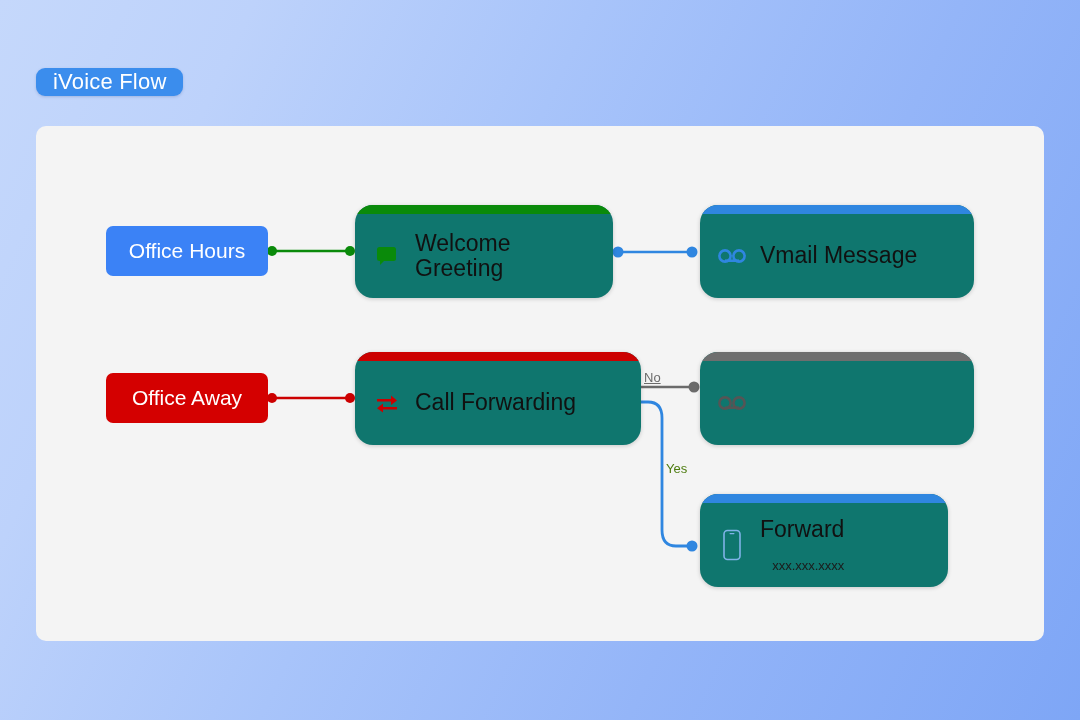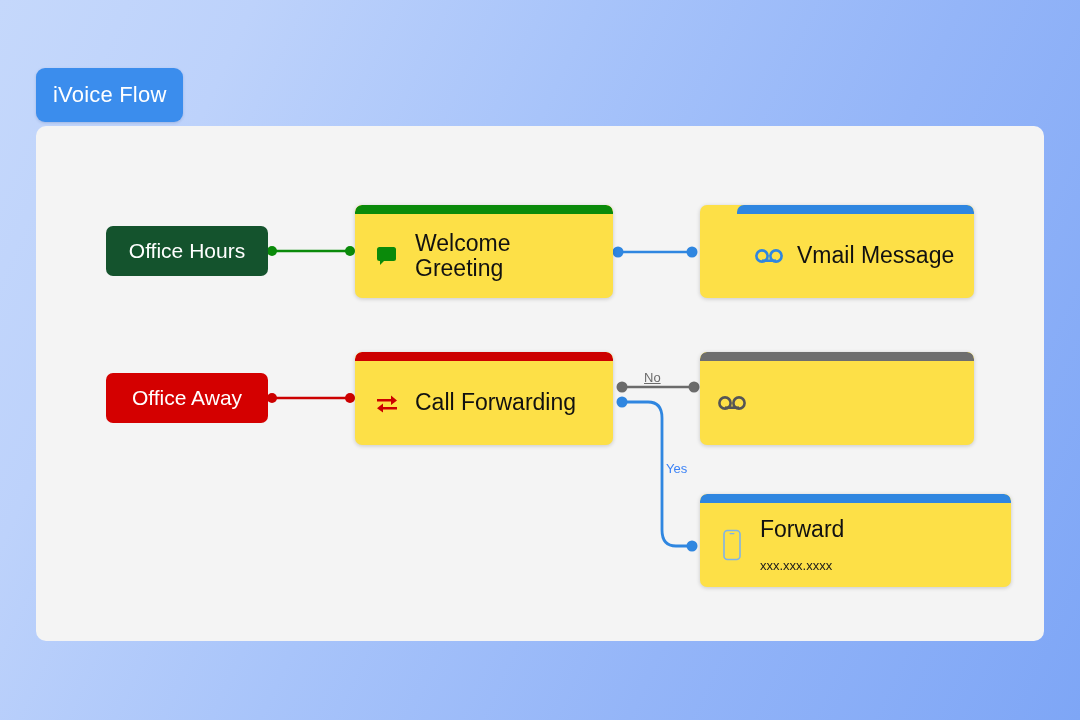--- a/index.html
+++ b/index.html
@@ -20,21 +20,21 @@
   }
 
   
   .title-badge {
     position: absolute;
     left: 36px;
     top: 68px;
     height: 28px;
     display: flex;
     align-items: center;
-    padding: 13px 17px;
+    padding: 0 17px;
     background: #3b8ded;
     border-radius: 9px;
     color: #ffffff;
     font-size: 22px;
     letter-spacing: 0.2px;
     box-shadow: 0 1px 3px rgba(40,70,130,0.22);
   }
 
   
   .canvas {
@@ -63,28 +63,28 @@
     display: flex;
     align-items: center;
     justify-content: center;
     height: 50px;
     border-radius: 7px;
     color: #ffffff;
     font-size: 21px;
     padding: 0 16px;
     box-sizing: border-box;
   }
-  .pill-green { background: #14532d; }
+  .pill-green { background: #3b82f6; }
   .pill-red   { background: #d40000; }
 
   
   .card {
     position: absolute;
-    background: #fde047;
-    border-radius: 7px;
+    background: #0f766e;
+    border-radius: 18px;
     box-shadow: 0 1px 4px rgba(0,0,0,0.18);
     box-sizing: border-box;
     overflow: hidden;
   }
   .card-bar {
     height: 9px;
     width: 100%;
     border-radius: 7px 7px 0 0;
   }
   .card-body {
@@ -113,21 +113,21 @@
     margin-top: 16px;
   }
 
   
   .edge-label {
     position: absolute;
     font-size: 13px;
     white-space: nowrap;
   }
   .lbl-no  { color: #6b6b6b; text-decoration: underline; }
-  .lbl-yes { color: #3b82f6; }
+  .lbl-yes { color: #4d7c0f; }
 </style>
 </head>
 <body>
 
 <div class="stage">
 
   <div class="title-badge">iVoice Flow</div>
 
   <div class="canvas"></div>
 
@@ -184,37 +184,37 @@
           <rect x="1" y="1" width="19" height="14" rx="2.5" fill="#0a8a0a"></rect>
           <path d="M 4 14 L 4 19 L 9 14 Z" fill="#0a8a0a"></path>
         </svg>
       </span>
       <span class="card-texts">
         <span class="card-title">Welcome Greeting</span>
       </span>
     </div>
   </div>
 
-  <div class="card" style="left:700px; top:205px; width:274px; height:93px;padding-left:37px;">
+  <div class="card" style="left:700px; top:205px; width:274px; height:93px;">
     <div class="card-bar" style="background:#2f86e0;"></div>
     <div class="card-body">
       <span class="card-icon">
         <svg width="28" height="16" viewBox="0 0 28 16">
           <circle cx="7" cy="8" r="5.6" fill="none" stroke="#2f86e0" stroke-width="2.6"></circle>
           <circle cx="21" cy="8" r="5.6" fill="none" stroke="#2f86e0" stroke-width="2.6"></circle>
           <rect x="7" y="11.4" width="14" height="2.6" fill="#2f86e0"></rect>
         </svg>
       </span>
       <span class="card-texts">
         <span class="card-title">Vmail Message</span>
       </span>
     </div>
   </div>
 
-  <div class="card" style="left:355px; top:352px; width:258px; height:93px;">
+  <div class="card" style="left:355px; top:352px; width:286px; height:93px;">
     <div class="card-bar" style="background:#cc0000;"></div>
     <div class="card-body">
       <span class="card-icon">
         <svg width="24" height="20" viewBox="0 0 24 20">
           <path d="M 2 6 L 16 6 L 16 2.5 L 22 7.5 L 16 12 L 16 8.6 L 2 8.6 Z" fill="#cc0000"></path>
           <path d="M 22 14 L 8 14 L 8 10.5 L 2 15.2 L 8 19.6 L 8 16.4 L 22 16.4 Z" fill="#cc0000"></path>
         </svg>
       </span>
       <span class="card-texts">
         <span class="card-title">Call Forwarding</span>
@@ -228,21 +228,21 @@
       <span class="card-icon">
         <svg width="28" height="16" viewBox="0 0 28 16">
           <circle cx="7" cy="8" r="5.6" fill="none" stroke="#555555" stroke-width="2.6"></circle>
           <circle cx="21" cy="8" r="5.6" fill="none" stroke="#555555" stroke-width="2.6"></circle>
           <rect x="7" y="11.4" width="14" height="2.6" fill="#555555"></rect>
         </svg>
       </span>
     </div>
   </div>
 
-  <div class="card" style="left:700px; top:494px; width:311px; height:93px;">
+  <div class="card" style="left:700px; top:494px; width:248px; height:93px;text-align:right;">
     <div class="card-bar" style="background:#2f86e0;"></div>
     <div class="card-body">
       <span class="card-icon">
         <svg width="20" height="32" viewBox="0 0 20 32">
           <rect x="2" y="1.5" width="16" height="29" rx="3.5" fill="none" stroke="#7fb3e8" stroke-width="1.6"></rect>
           <rect x="7.5" y="4" width="5" height="1.2" rx="0.6" fill="#7fb3e8"></rect>
         </svg>
       </span>
       <span class="card-texts">
         <span class="card-title">Forward</span>

